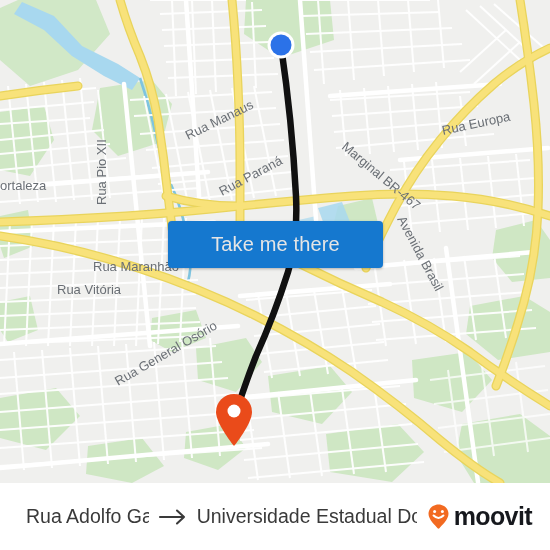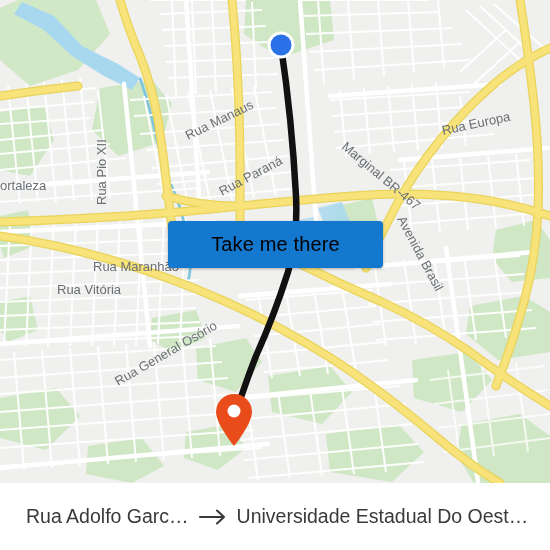--- a/index.html
+++ b/index.html
@@ -40,21 +40,21 @@
   }
 
   
   #cta {
     position: absolute;
     left: 168px; top: 221px;
     width: 215px; height: 47px;
     background: #1578cf;
     border-radius: 4px;
     display: flex; align-items: center; justify-content: center;
-    color: #000000;
+    color: #e5e5e5;
     font-size: 20px;
     letter-spacing: 0.15px;
     box-shadow: 0 1px 3px rgba(0,0,0,0.28);
     cursor: pointer;
     z-index: 30;
     user-select: none;
   }
 
   
   #footer {
@@ -397,15 +397,26 @@
 
   <div id="footer">
     <div class="trip">
       <span class="trip-end">Rua Adolfo Garc…</span>
       <svg class="arrow-ico" width="30" height="18" viewBox="0 0 30 18">
         <path d="M2 9 L26 9 M19 2.5 L26 9 L19 15.5" fill="none" stroke="#3a3a3a" stroke-width="2.1" stroke-linecap="round" stroke-linejoin="round"></path>
       </svg>
       <span class="trip-end">Universidade Estadual Do Oest…</span>
     </div>
 
+    <div id="brand">
+      <svg width="27" height="27" viewBox="0 0 27 27">
+        <path d="M13.5 1.5 C19 1.5 23.5 5.6 23.5 10.8 C23.5 16.6 16.6 22.6 14.4 25.2
+                 C13.9 25.8 13.1 25.8 12.6 25.2 C10.4 22.6 3.5 16.6 3.5 10.8
+                 C3.5 5.6 8 1.5 13.5 1.5 Z" fill="#f26a21"></path>
+        <circle cx="9.6" cy="8.6" r="1.5" fill="#ffffff"></circle>
+        <circle cx="17.4" cy="8.6" r="1.5" fill="#ffffff"></circle>
+        <path d="M8.6 12.6 Q13.5 17.4 18.4 12.6" fill="none" stroke="#ffffff" stroke-width="2.1" stroke-linecap="round"></path>
+      </svg>
+      <span class="wordmark">moovit</span>
+    </div>
   </div>
 
 </div>
 
 </body></html>

